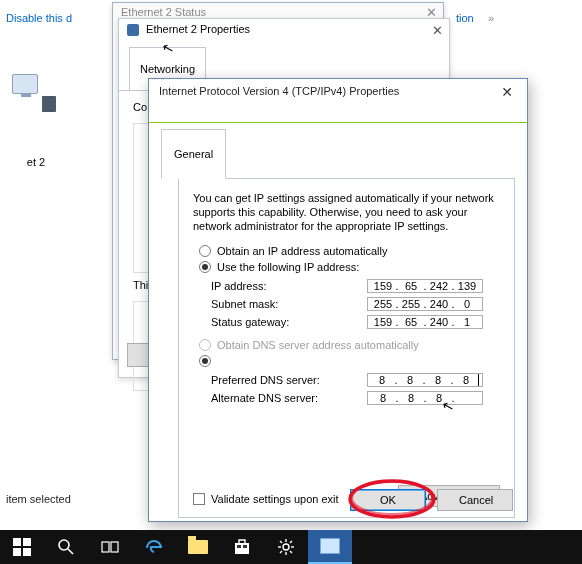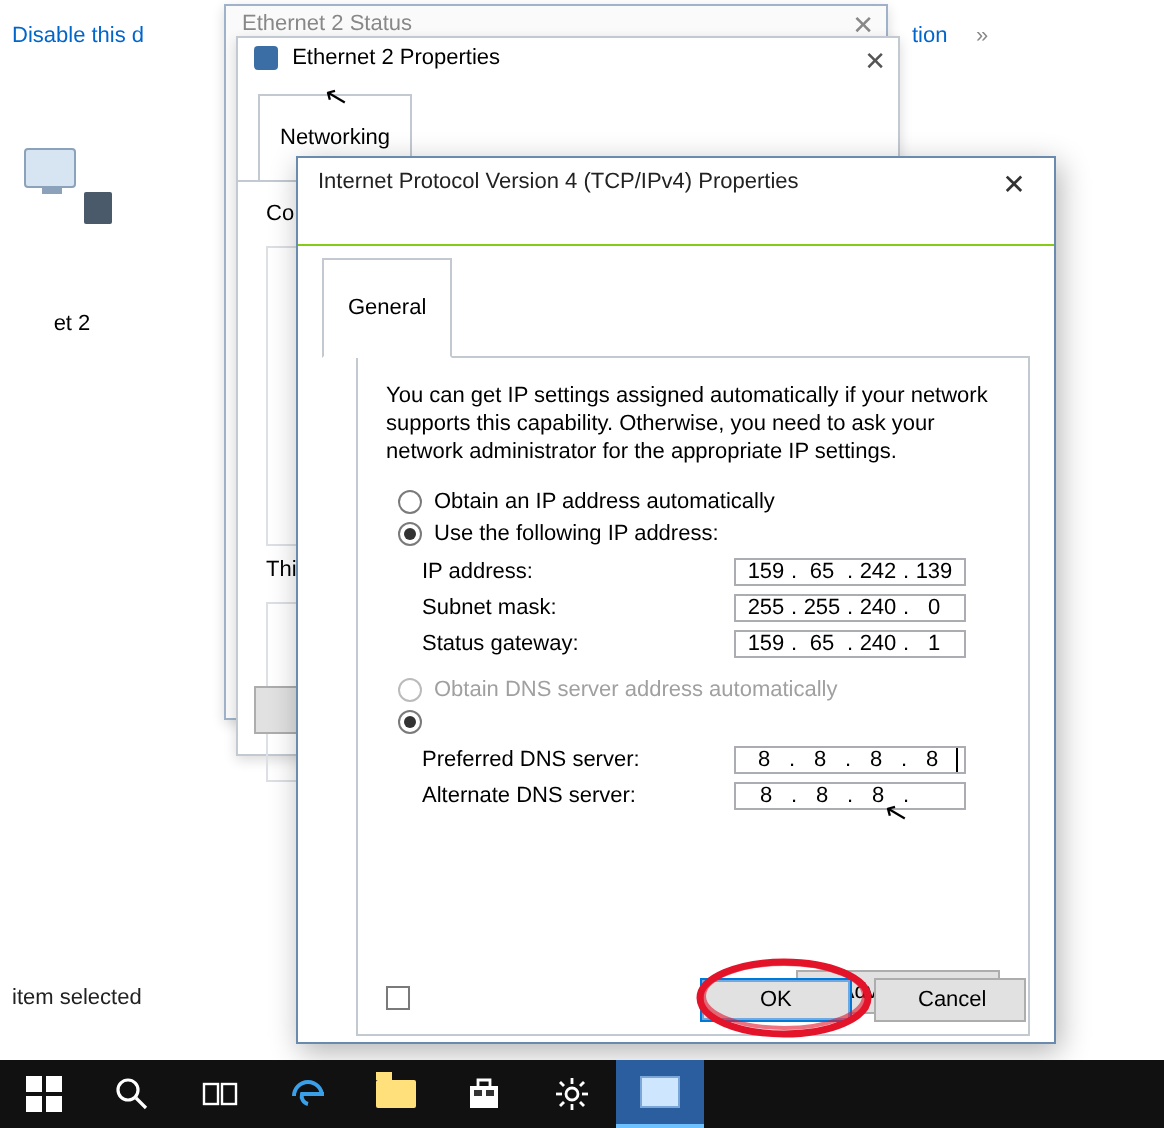--- a/index.html
+++ b/index.html
@@ -218,20 +218,21 @@
               <span class="dot">.</span>
             <span class="oct">8</span>
               <span class="dot">.</span>
             <span class="oct"></span>
           </span>
         </div>
       </div>
 
       <div class="chk-row">
         <span class="chk"></span>
+        <span>Validate settings upon exit</span>
       </div>
       <span class="btn btn-adv">Advanced...</span>
     </div>
 
     <div class="dlg-btn-row">
       <span class="btn-ok">OK</span>
       <span class="btn btn-cancel">Cancel</span>
     </div>
   </div>
 

